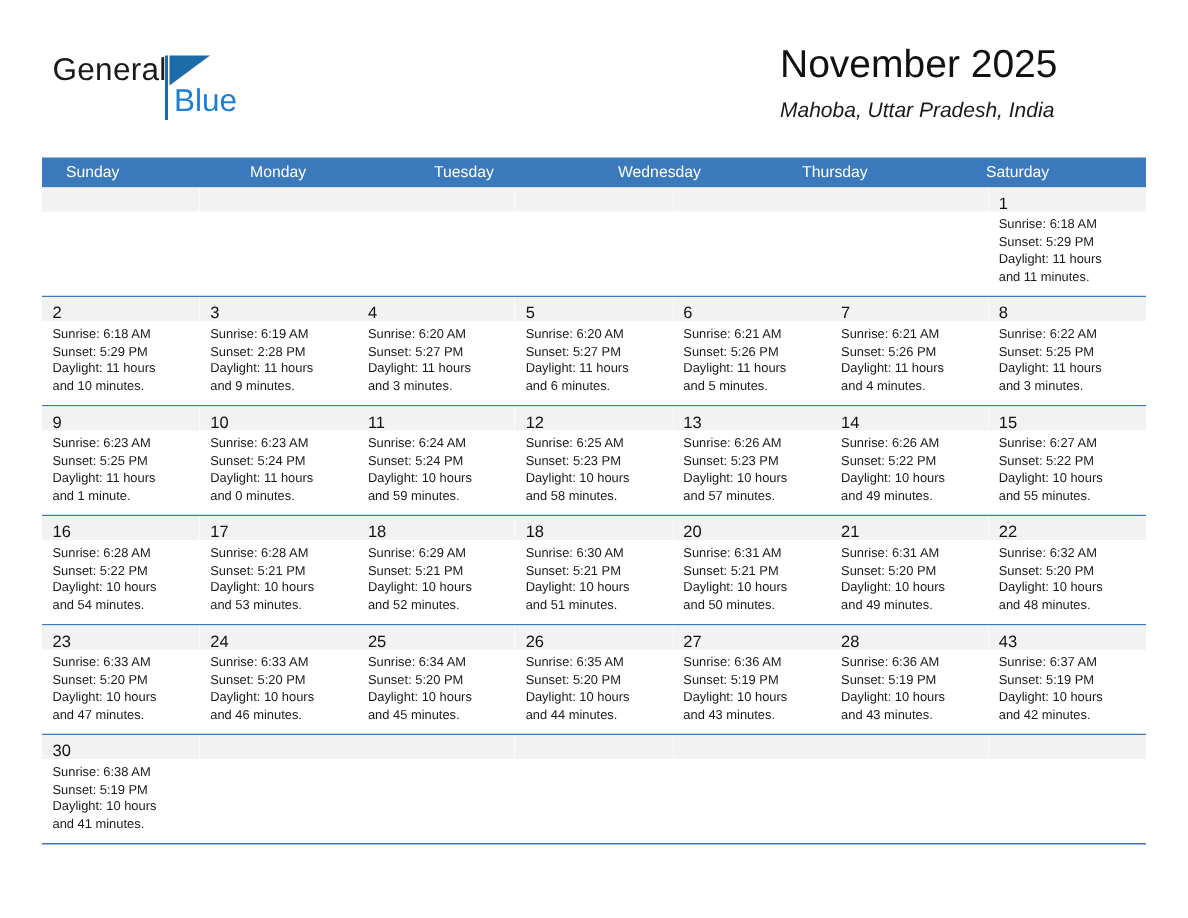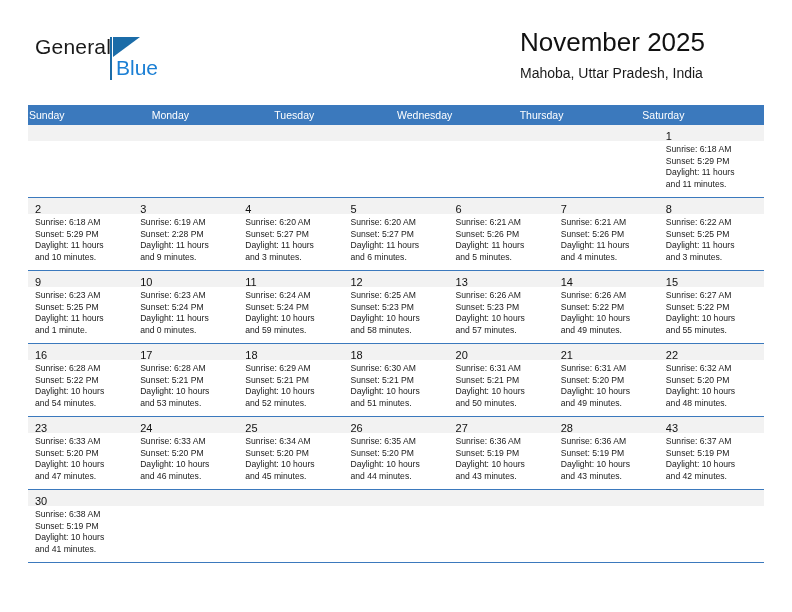--- a/index.html
+++ b/index.html
@@ -82,40 +82,41 @@
     color: #111111;
     line-height: 1.15;
     white-space: nowrap;
   }
   .cal-subtitle {
     margin-top: 7px;
     font-size: 14px;
     color: #1a1a1a;
     line-height: 1.2;
     white-space: nowrap;
+    font-style: italic;
   }
 
   
   .calendar {
     position: absolute;
     left: 28px;
     top: 105px;
     width: 736px;
   }
   .weekdays {
     display: flex;
     background: #3b79bd;
     height: 20px;
   }
   .weekday {
     flex: 1 1 0;
     color: #ffffff;
     font-size: 10.5px;
     line-height: 20px;
-    padding-left: 1px;
+    padding-left: 16px;
     box-sizing: border-box;
     white-space: nowrap;
     overflow: hidden;
   }
   .week {
     display: flex;
     border-bottom: 1.5px solid #3b79bd;
   }
   .week.first-week { border-top: none; }
   .day {

